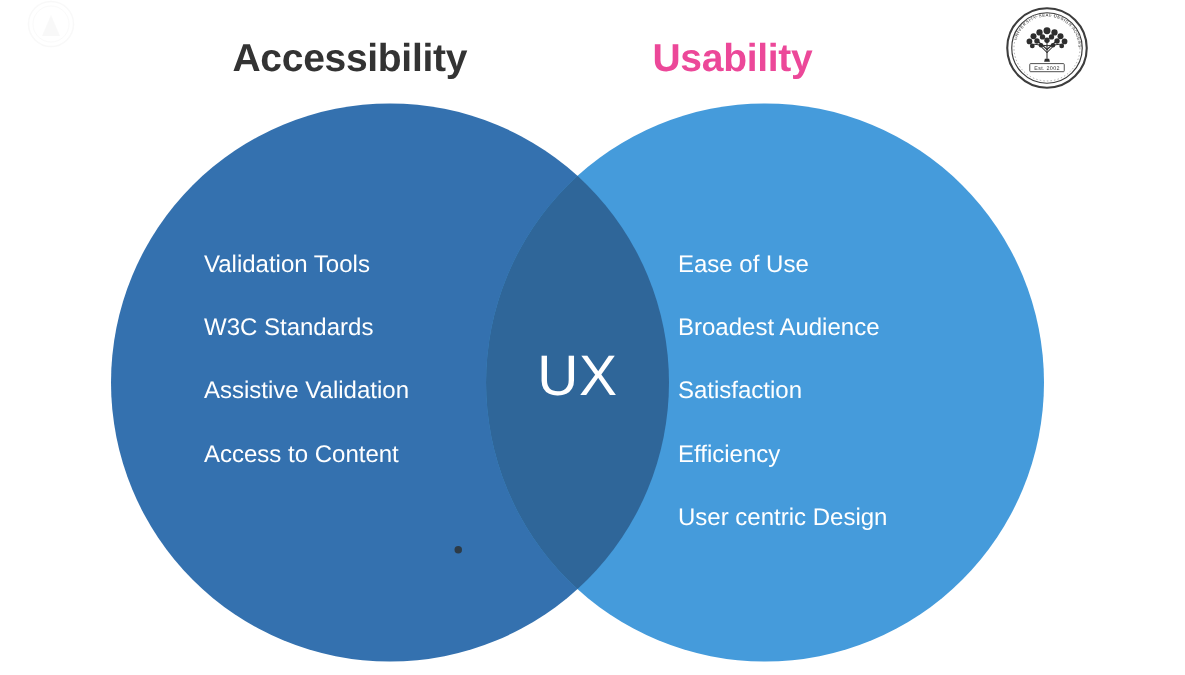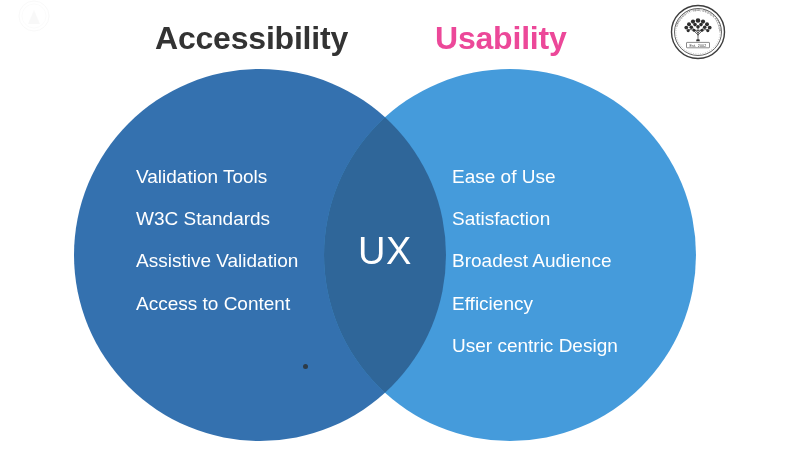--- a/index.html
+++ b/index.html
@@ -16,21 +16,21 @@
     width: 790px;
     height: 450px;
     background: #ffffff;
     overflow: hidden;
   }
 
   
   .heading {
     position: absolute;
     font-weight: bold;
-    font-size: 32px;
+    font-size: 26px;
     line-height: 34px;
     letter-spacing: -0.2px;
     color: #333333;
     white-space: nowrap;
   }
   #heading-accessibility {
     left: 155px;
     top: 21px;
   }
   #heading-usability {
@@ -76,21 +76,21 @@
 
   
   .item-list {
     position: absolute;
     top: 156px;
   }
   #list-accessibility { left: 136px; }
   #list-usability { left: 452px; }
 
   .venn-item {
-    font-size: 19px;
+    font-size: 16px;
     line-height: 42.2px;
     color: #ffffff;
     white-space: nowrap;
     font-weight: normal;
   }
 
   
   #ux-label {
     position: absolute;
     left: 324px;
@@ -161,22 +161,22 @@
 
     <div class="item-list" id="list-accessibility">
       <div class="venn-item">Validation Tools</div>
       <div class="venn-item">W3C Standards</div>
       <div class="venn-item">Assistive Validation</div>
       <div class="venn-item">Access to Content</div>
     </div>
 
     <div class="item-list" id="list-usability">
       <div class="venn-item">Ease of Use</div>
+      <div class="venn-item">Broadest Audience</div>
       <div class="venn-item">Satisfaction</div>
-      <div class="venn-item">Broadest Audience</div>
       <div class="venn-item">Efficiency</div>
       <div class="venn-item">User centric Design</div>
     </div>
 
     <div id="ux-label" style="color: rgb(255, 255, 255);">UX</div>
 
     <div id="stray-dot" style="background: rgb(45, 59, 71);"></div>
   </div>
 
   <div id="seal-logo">

